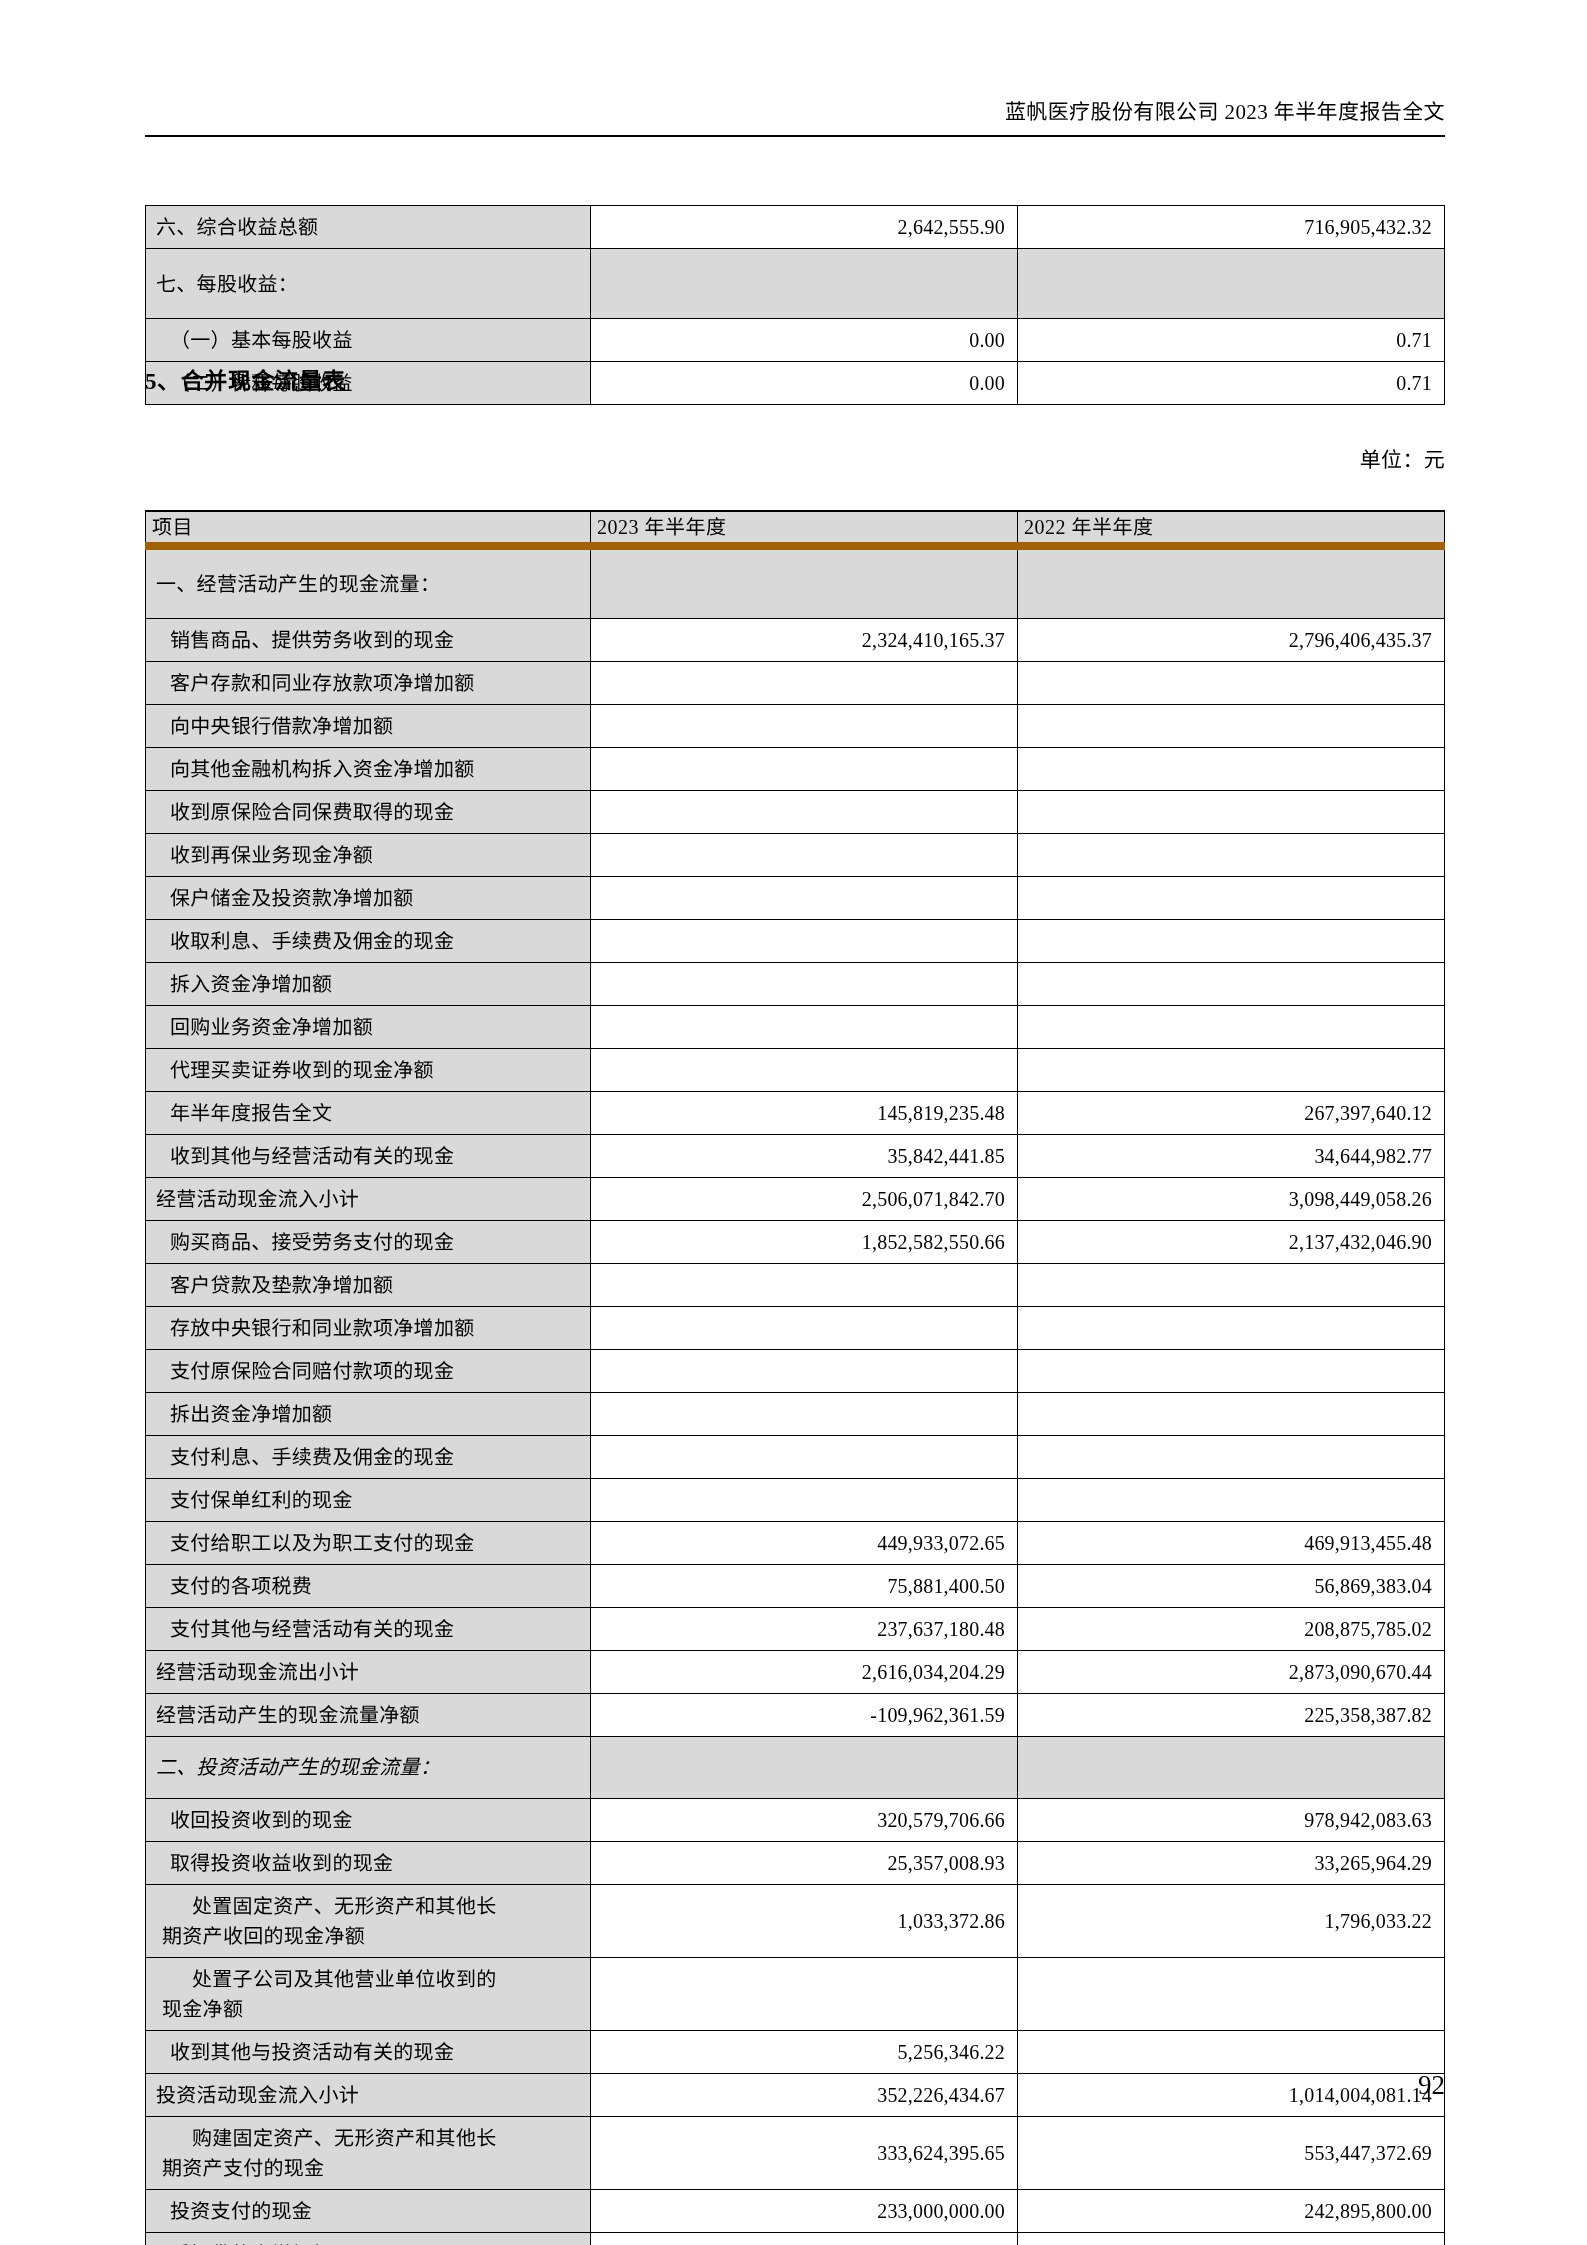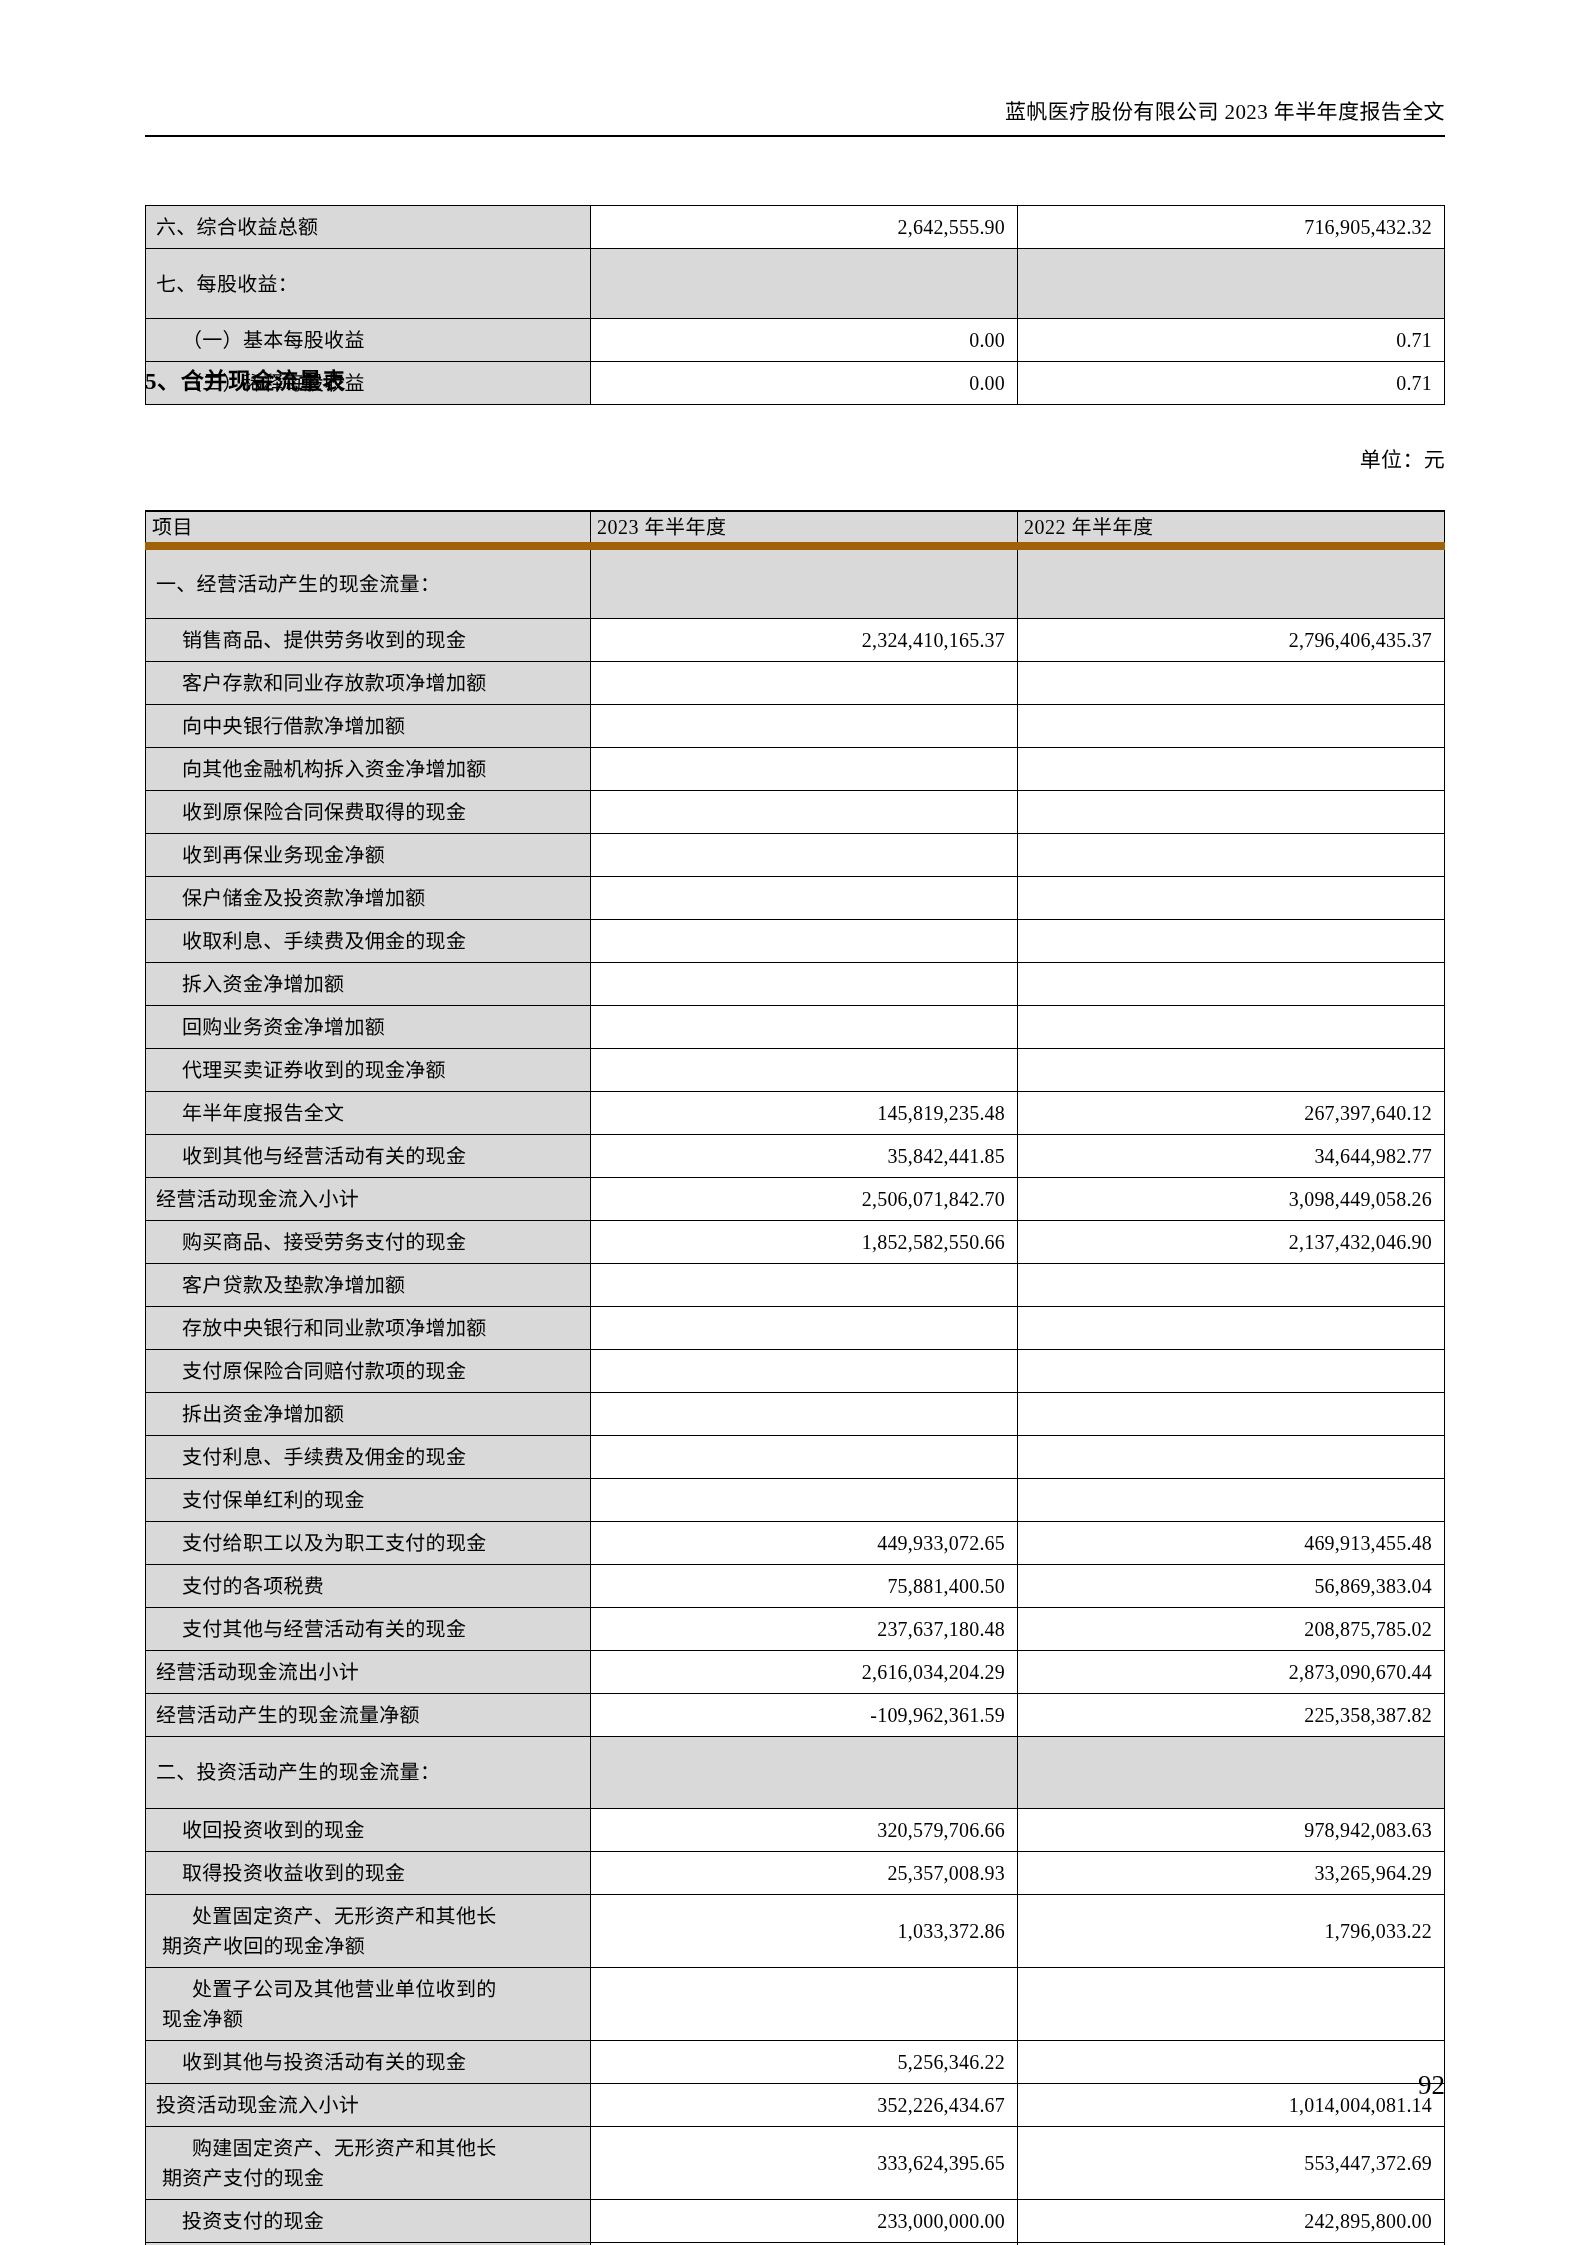--- a/index.html
+++ b/index.html
@@ -71,21 +71,21 @@
     background: #ffffff;
   }
 
   .lbl {
     display: block;
     padding: 6px 8px 6px 10px;
     line-height: 30px;
     letter-spacing: 0.3px;
   }
   .lbl.ind0 { padding-left: 10px; }
-  .lbl.ind1 { padding-left: 36px; }
+  .lbl.ind1 { padding-left: 24px; }
   .lbl.wrap { padding-left: 46px; text-indent: 0; }
   .lbl.wrap .l2 { display:block; margin-left:-30px; }
 
   .num {
     display: block;
     text-align: right;
     padding: 6px 12px 6px 6px;
     line-height: 30px;
     letter-spacing: 0.2px;
     white-space: nowrap;
@@ -529,21 +529,21 @@
             <td class="shaded">
               <span class="lbl ind0">经营活动产生的现金流量净额</span>
             </td>
             <td class="plain">
               <span class="num">-109,962,361.59</span>
             </td>
             <td class="plain">
               <span class="num">225,358,387.82</span>
             </td>
           </tr>
-          <tr style="height: 72px;">
+          <tr style="height: 62px; font-style: italic;">
             <td class="shaded">
               <span class="lbl ind0">二、投资活动产生的现金流量：</span>
             </td>
             <td class="shaded">
               <span class="num">&nbsp;</span>
             </td>
             <td class="shaded">
               <span class="num">&nbsp;</span>
             </td>
           </tr>

